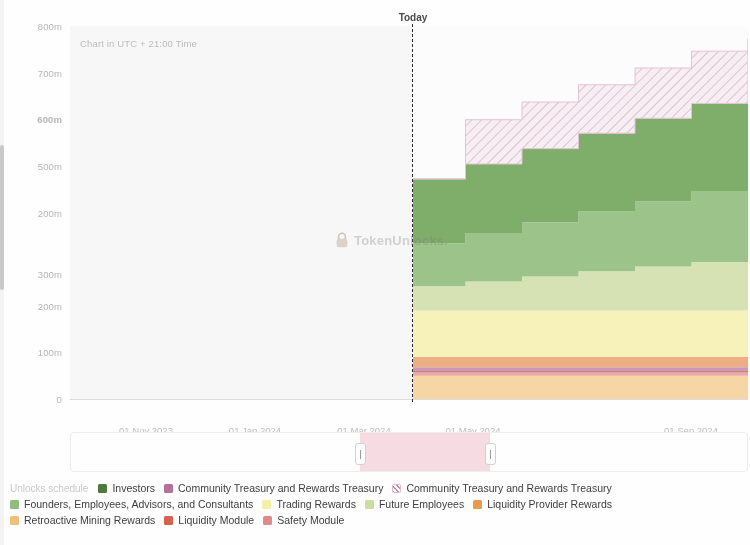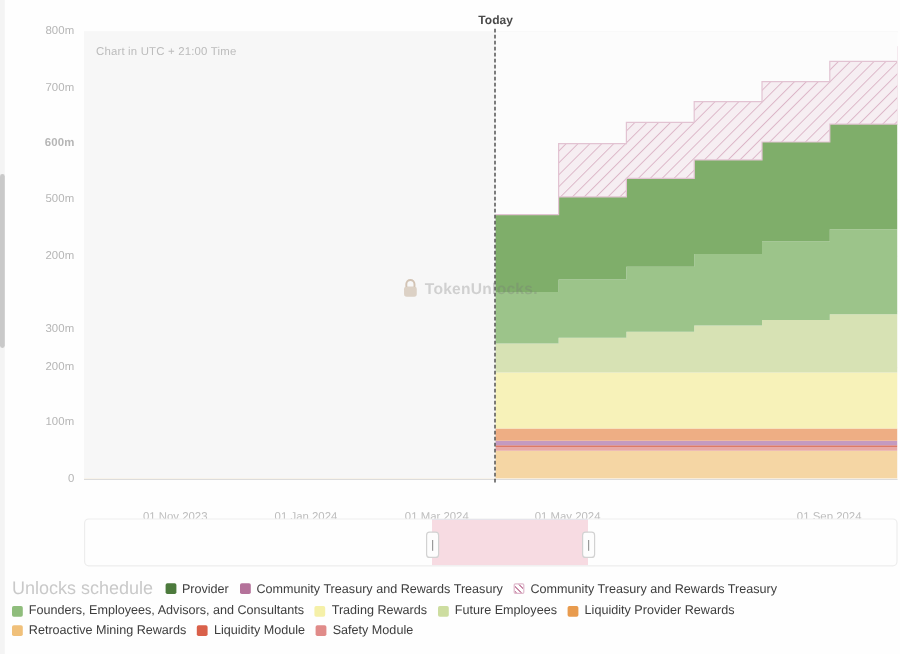--- a/index.html
+++ b/index.html
@@ -111,21 +111,21 @@
   .handle-right { left: 414px; }
 
   
   .legend {
     position: absolute; left: 10px; top: 482px; width: 735px;
     display: flex; flex-wrap: wrap; align-items: center;
     gap: 4px 9px;
     font-size: 10.5px; color: #3d3d3d;
   }
   .legend-title {
-    font-size: 15px; color: #c9c9c9; margin-right: 1px;
+    font-size: 10px; color: #c9c9c9; margin-right: 1px;
   }
   .legend-item {
     display: inline-flex; align-items: center; gap: 5px;
     white-space: nowrap; cursor: pointer;
   }
   .swatch {
     width: 9px; height: 9px; border-radius: 1.5px; flex: none; display: block;
   }
   .swatch.hatched {
     background-image:
@@ -221,21 +221,21 @@
       <div class="slider-handle handle-left"></div>
       <div class="slider-handle handle-right"></div>
     </div>
 
   </div>
 
   <div class="legend">
     <span class="legend-title">Unlocks schedule</span>
     <span id="legend-items" style="display:contents"><span class="legend-item">
           <span class="swatch" style="background: rgb(76, 122, 60);"></span>
-          <span>Provider</span>
+          <span>Investors</span>
         </span><span class="legend-item">
           <span class="swatch" style="background: rgb(180, 114, 154);"></span>
           <span>Community Treasury and Rewards Treasury</span>
         </span><span class="legend-item">
           <span class="swatch hatched"></span>
           <span>Community Treasury and Rewards Treasury</span>
         </span><span class="legend-item">
           <span class="swatch" style="background: rgb(143, 189, 124);"></span>
           <span>Founders, Employees, Advisors, and Consultants</span>
         </span><span class="legend-item">

